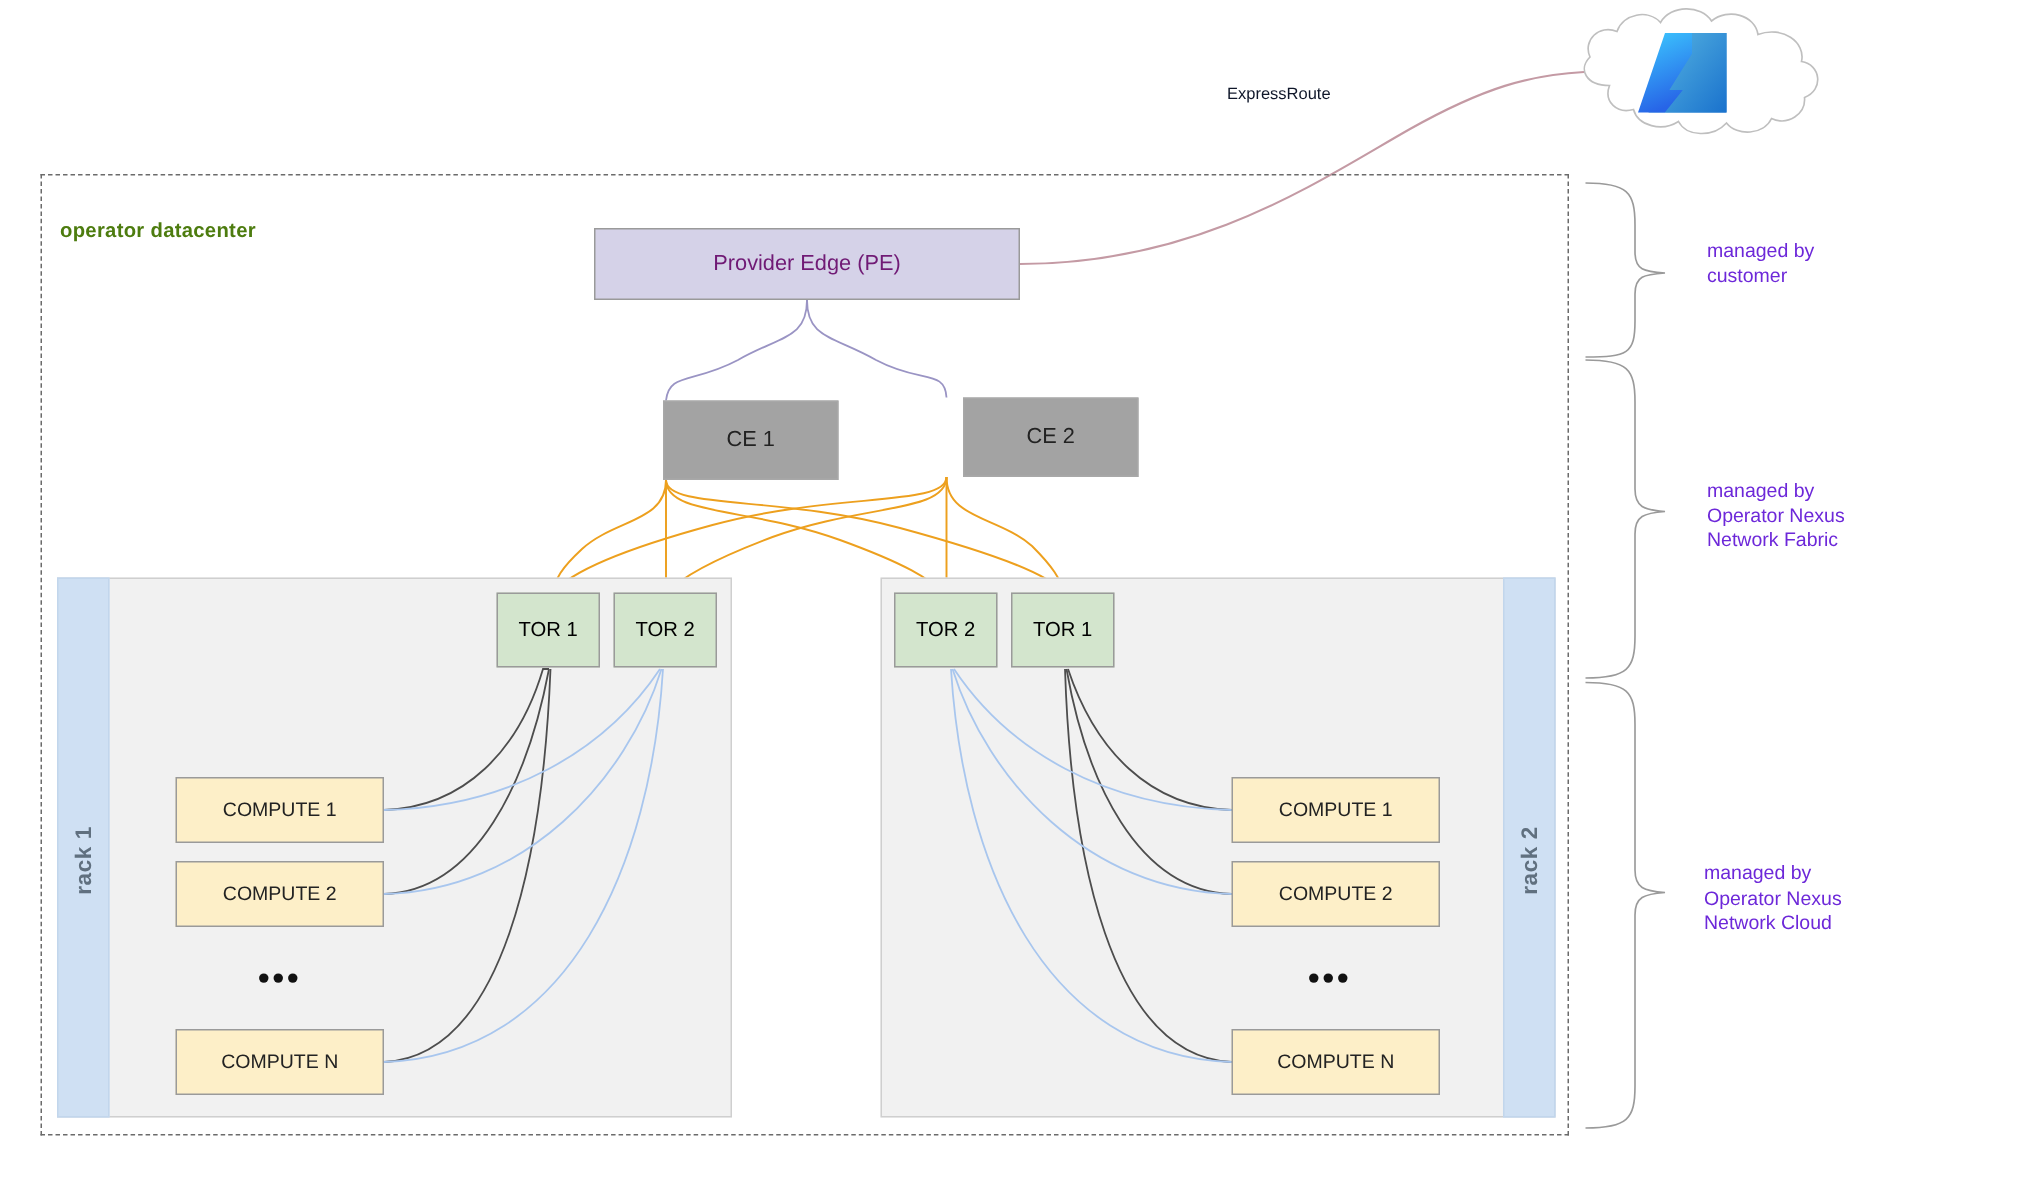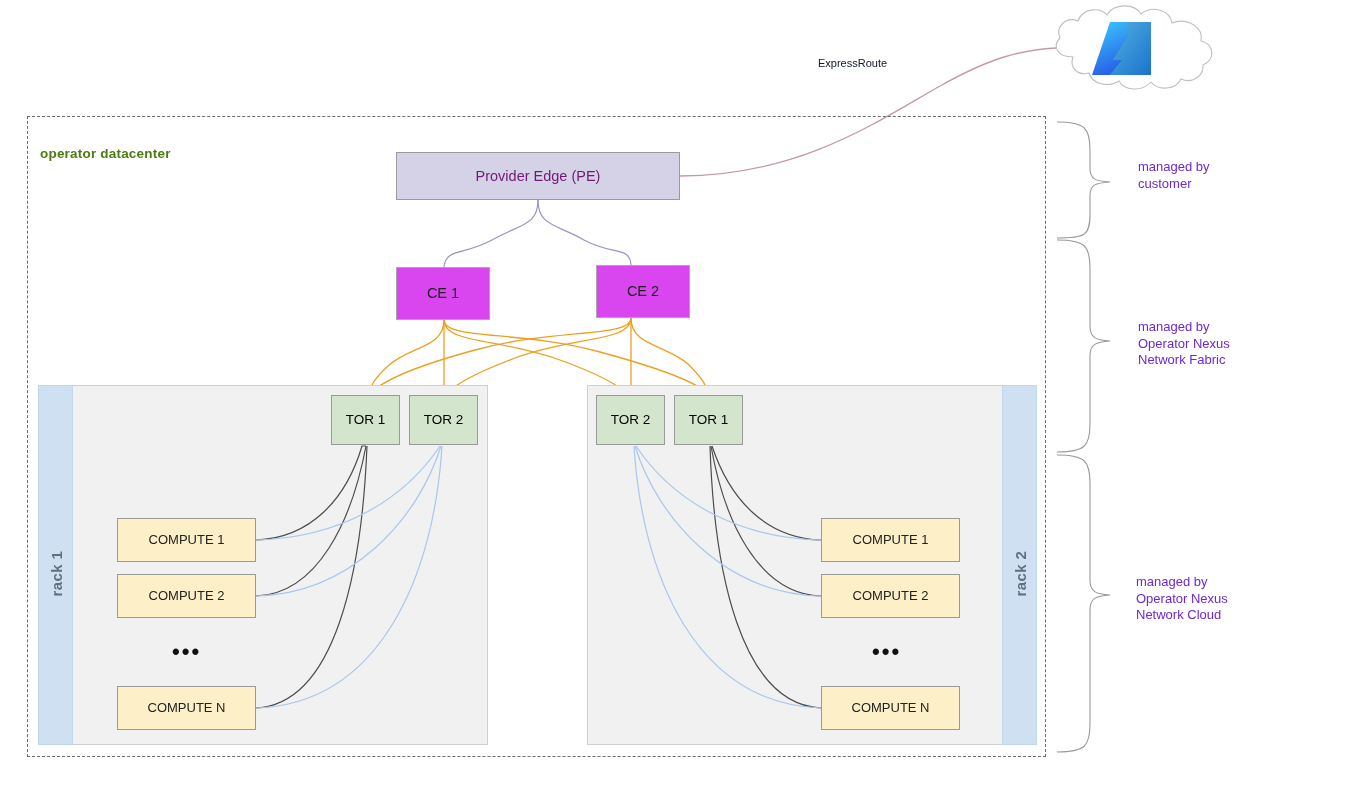--- a/index.html
+++ b/index.html
@@ -20,21 +20,21 @@
             color:#4d7c0f;letter-spacing:.2px;margin-top:22px;}
 
   .rack{position:absolute;box-sizing:border-box;background:#f1f1f1;border:1px solid #cfcfcf;}
   .rack-band{position:absolute;box-sizing:border-box;background:#cfe0f3;border:1px solid #c2d6ec;}
   .rack-label{position:absolute;font-size:15px;font-weight:bold;color:#60707f;
               letter-spacing:.4px;white-space:nowrap;
               transform-origin:center center;transform:rotate(-90deg);}
 
   .pe{left:396px;top:152px;width:284px;height:48px;background:#d5d2e8;
       border:1px solid #9a9a9a;font-size:14.5px;color:#701a75;}
-  .ce{width:94px;height:53px;background:#d946ef;border:1px solid #a8a8a8;font-size:14.5px;color:#222;}
+  .ce{width:117px;height:53px;background:#a3a3a3;border:1px solid #a8a8a8;font-size:14.5px;color:#222;margin-left:46px;}
   .ce1{left:396px;top:267px;}
   .ce2{left:596px;top:265px;}
 
   .tor{width:69px;height:50px;background:#d3e5cd;border:1px solid #9a9a9a;font-size:13.5px;color:#000000;}
   .tor-a{left:331px;top:395px;}
   .tor-b{left:409px;top:395px;}
   .tor-c{left:596px;top:395px;}
   .tor-d{left:674px;top:395px;}
 
   .compute{width:139px;height:44px;background:#fdefc8;border:1px solid #9a9a9a;

